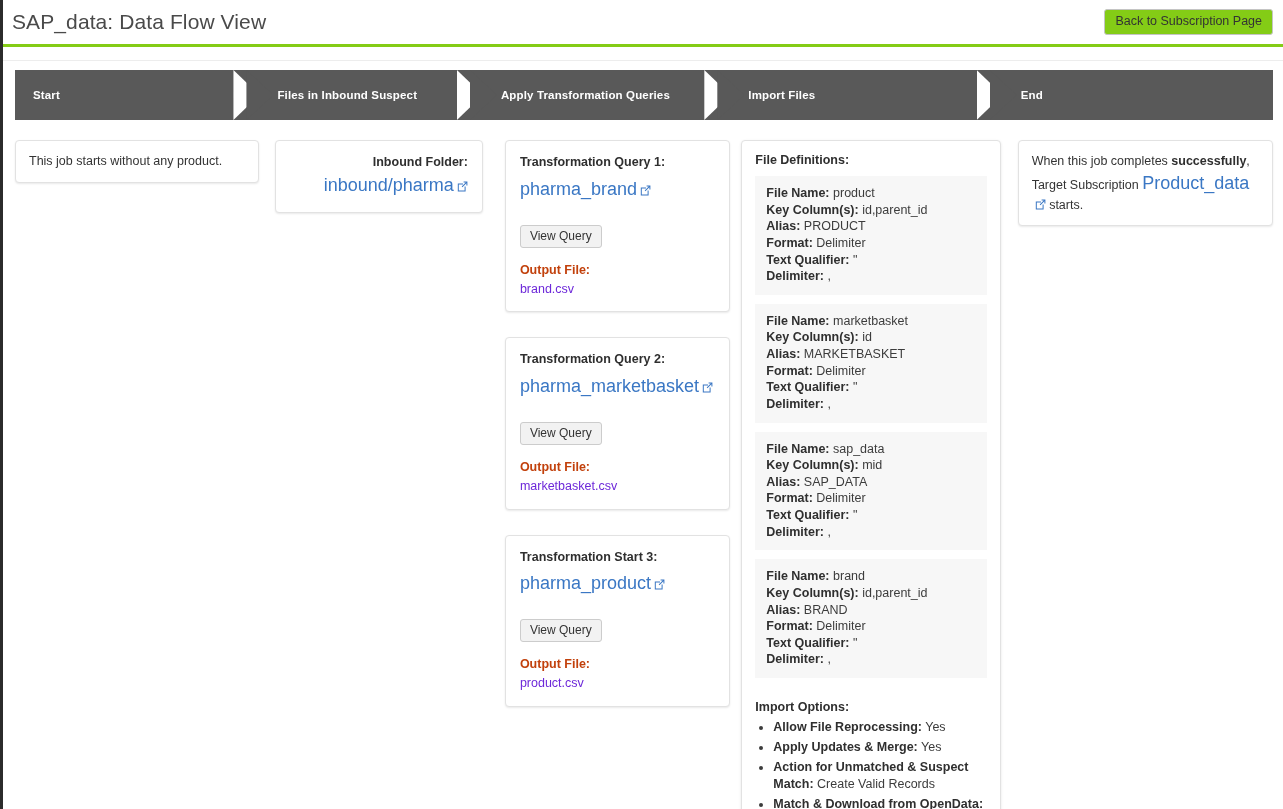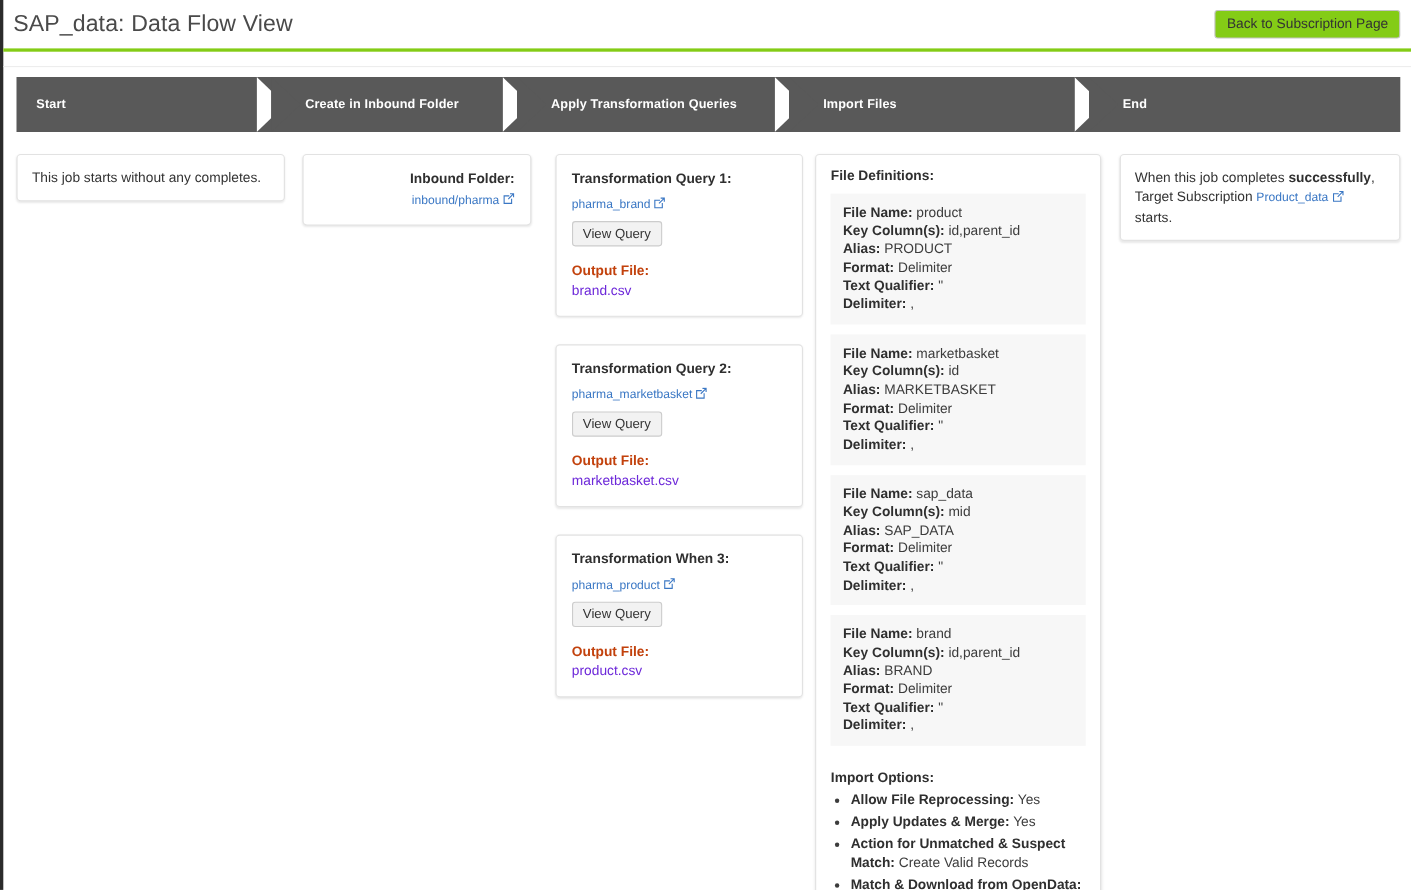--- a/index.html
+++ b/index.html
@@ -119,35 +119,35 @@
     font-size: 12.5px;
     line-height: 1.5;
     color: #333;
   }
   .card.plain { padding: 11px 13px; }
 
   .b { font-weight: bold; color: #2f2f2f; }
   .lnk {
     color: #3a77c4;
     text-decoration: none;
-    font-size: 11px;
+    font-size: 18px;
     cursor: pointer;
   }
   .ext {
     display: inline-block;
     vertical-align: -1px;
     margin-left: 3px;
   }
   .ext svg { display: block; }
 
   .qcard { margin-bottom: 25px; }
   .qcard .qtitle { font-weight: bold; color: #2f2f2f; margin-bottom: 4px; }
   .view-btn {
     display: inline-block;
-    margin-top: 6px;
+    margin-top: 22px;
     font-size: 12px;
     color: #333;
     background: #f2f2f2;
     border: 1px solid #ccc;
     border-radius: 3px;
     padding: 4px 9px 5px;
     line-height: 1;
     cursor: pointer;
     font-family: "Liberation Sans", sans-serif;
   }
@@ -205,38 +205,38 @@
     <div class="page-title">SAP_data: Data Flow View</div>
     <button class="back-btn">Back to Subscription Page</button>
   </div>
   <div class="header-sep"></div>
 
   <div class="stagebar">
     <div class="stage st-0">
       <span class="stage-label">Start</span>
     </div>
     <div class="stage st-1">
-      <span class="stage-label">Create in Inbound Folder</span>
+      <span class="stage-label">Files in Inbound Suspect</span>
     </div>
     <div class="stage st-2">
       <span class="stage-label">Apply Transformation Queries</span>
     </div>
     <div class="stage st-3">
       <span class="stage-label">Import Files</span>
     </div>
     <div class="stage st-4">
       <span class="stage-label">End</span>
     </div>
   </div>
 
   <div class="columns">
 
     <div class="col col-0">
       <div class="card plain">
-        <span>This job starts without any completes.</span>
+        <span>This job starts without any product.</span>
       </div>
     </div>
 
     <div class="col col-1">
       <div class="card">
         <div class="b">Inbound Folder:</div>
         <div>
           <a class="lnk">inbound/pharma</a><span class="ext"><svg width="11" height="11" viewBox="0 0 11 11">
                 <path d="M0.8 2.6 H6.0 V3.6 H1.8 V9.4 H7.6 V5.6 H8.6 V10.4 H0.8 Z" fill="#3a77c4"></path>
                 <path d="M6.6 0.6 H10.4 V4.4 H9.4 V2.3 L5.4 6.3 L4.7 5.6 L8.7 1.6 H6.6 Z" fill="#3a77c4"></path>
@@ -267,21 +267,21 @@
                 <path d="M0.8 2.6 H6.0 V3.6 H1.8 V9.4 H7.6 V5.6 H8.6 V10.4 H0.8 Z" fill="#3a77c4"></path>
                 <path d="M6.6 0.6 H10.4 V4.4 H9.4 V2.3 L5.4 6.3 L4.7 5.6 L8.7 1.6 H6.6 Z" fill="#3a77c4"></path>
               </svg></span>
         </div>
         <button class="view-btn">View Query</button>
         <div class="outlabel">Output File:</div>
         <div class="outval">marketbasket.csv</div>
       </div>
 
       <div class="card qcard">
-        <div class="qtitle">Transformation When 3:</div>
+        <div class="qtitle">Transformation Start 3:</div>
         <div>
           <a class="lnk">pharma_product</a><span class="ext"><svg width="11" height="11" viewBox="0 0 11 11">
                 <path d="M0.8 2.6 H6.0 V3.6 H1.8 V9.4 H7.6 V5.6 H8.6 V10.4 H0.8 Z" fill="#3a77c4"></path>
                 <path d="M6.6 0.6 H10.4 V4.4 H9.4 V2.3 L5.4 6.3 L4.7 5.6 L8.7 1.6 H6.6 Z" fill="#3a77c4"></path>
               </svg></span>
         </div>
         <button class="view-btn">View Query</button>
         <div class="outlabel">Output File:</div>
         <div class="outval">product.csv</div>
       </div>

